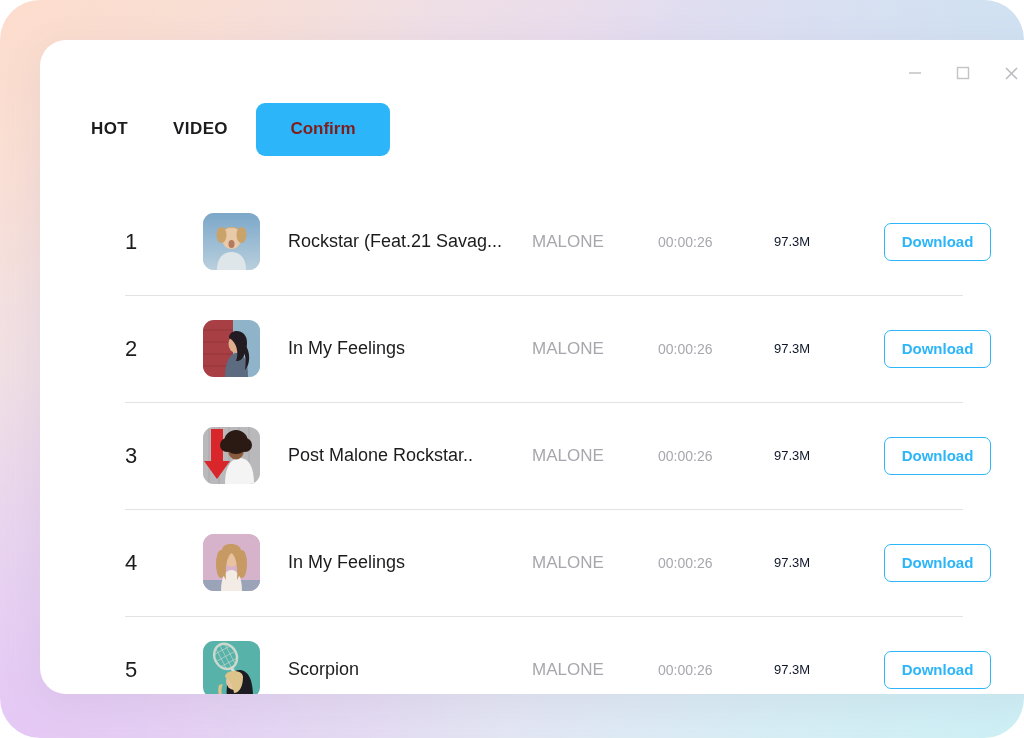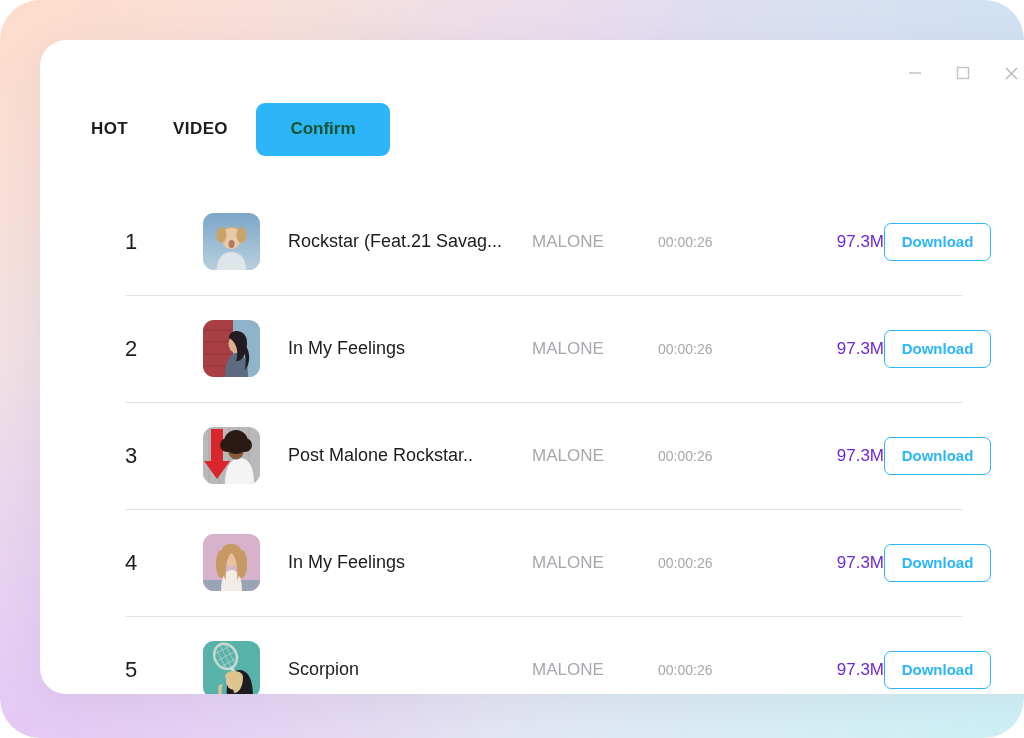--- a/index.html
+++ b/index.html
@@ -107,21 +107,21 @@
   }
   .search-input::placeholder { color: #b9b9bf; }
 
   .confirm-button {
     margin-left: 28px;
     width: 134px;
     height: 53px;
     background: #2cb6f9;
     border: none;
     border-radius: 9px;
-    color: #14532d;
+    color: #7f1d1d;
     font-family: "Liberation Sans", sans-serif;
     font-size: 17px;
     font-weight: bold;
     cursor: pointer;
   }
 
   
   .track-list {
     position: absolute;
     top: 148px;
@@ -185,24 +185,23 @@
 
   .duration {
     flex: 0 0 116px;
     font-size: 14px;
     color: #a7a7ad;
     white-space: nowrap;
   }
 
   .size {
     flex: 0 0 110px;
-    font-size: 17px;
-    color: #6d28d9;
-    white-space: nowrap;
-    text-align: right;
+    font-size: 13px;
+    color: #0f172a;
+    white-space: nowrap;
   }
 
   .download-button {
     flex: 0 0 auto;
     width: 107px;
     height: 38px;
     background: #ffffff;
     border: 1.4px solid #2cb6f9;
     border-radius: 7px;
     color: #2cb6f9;

